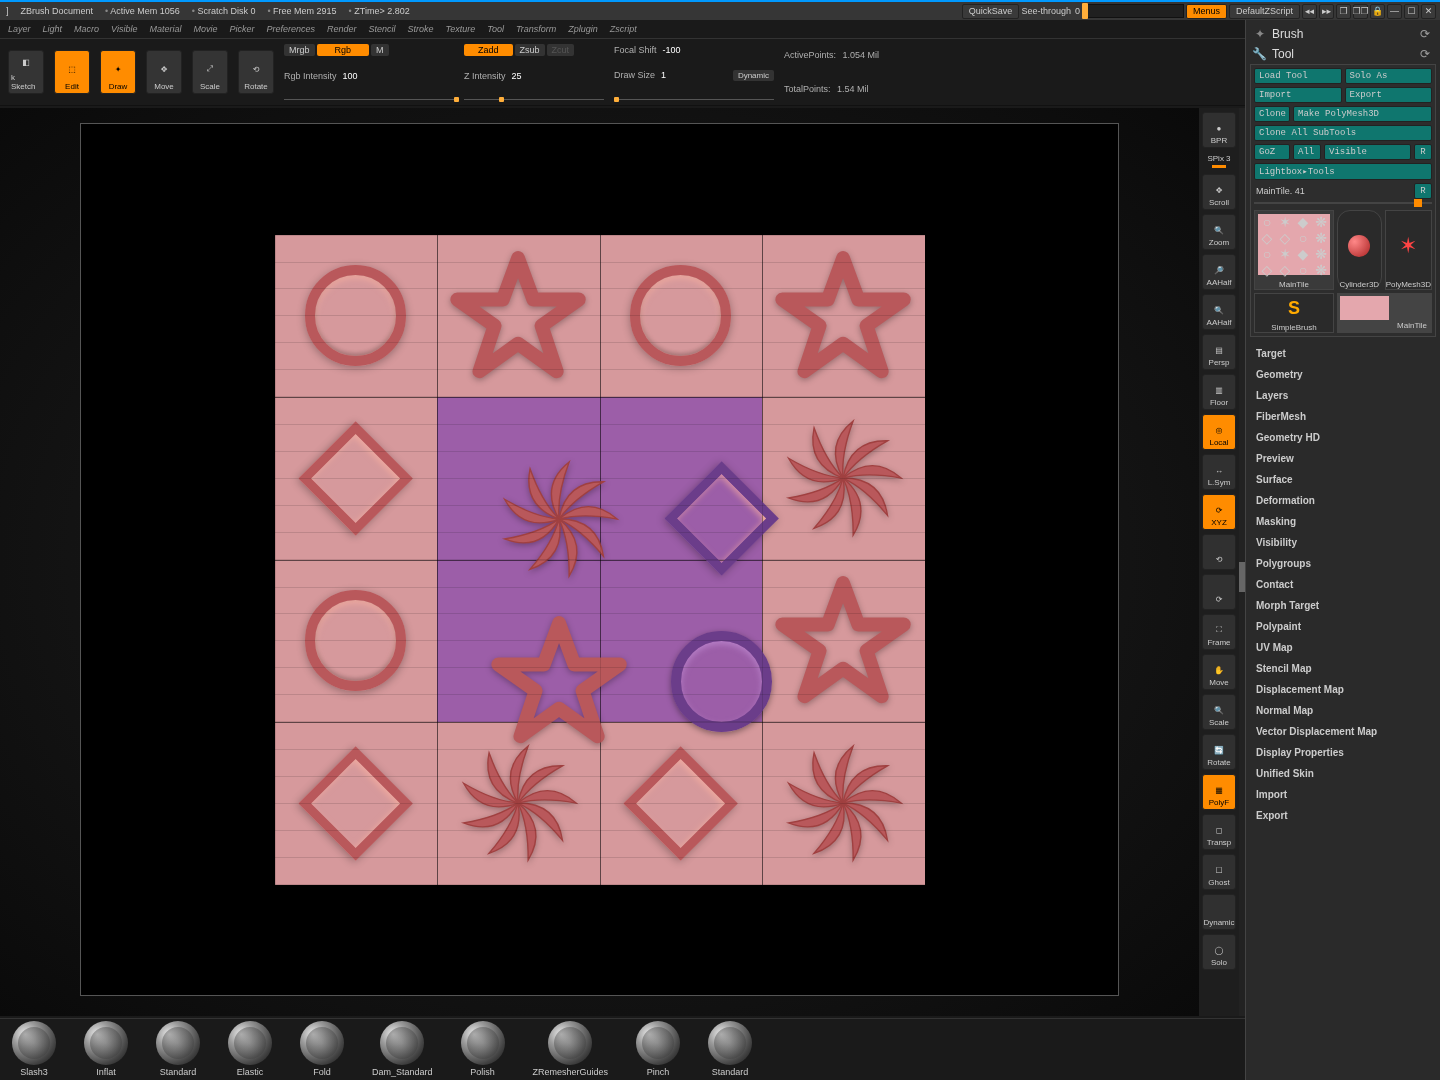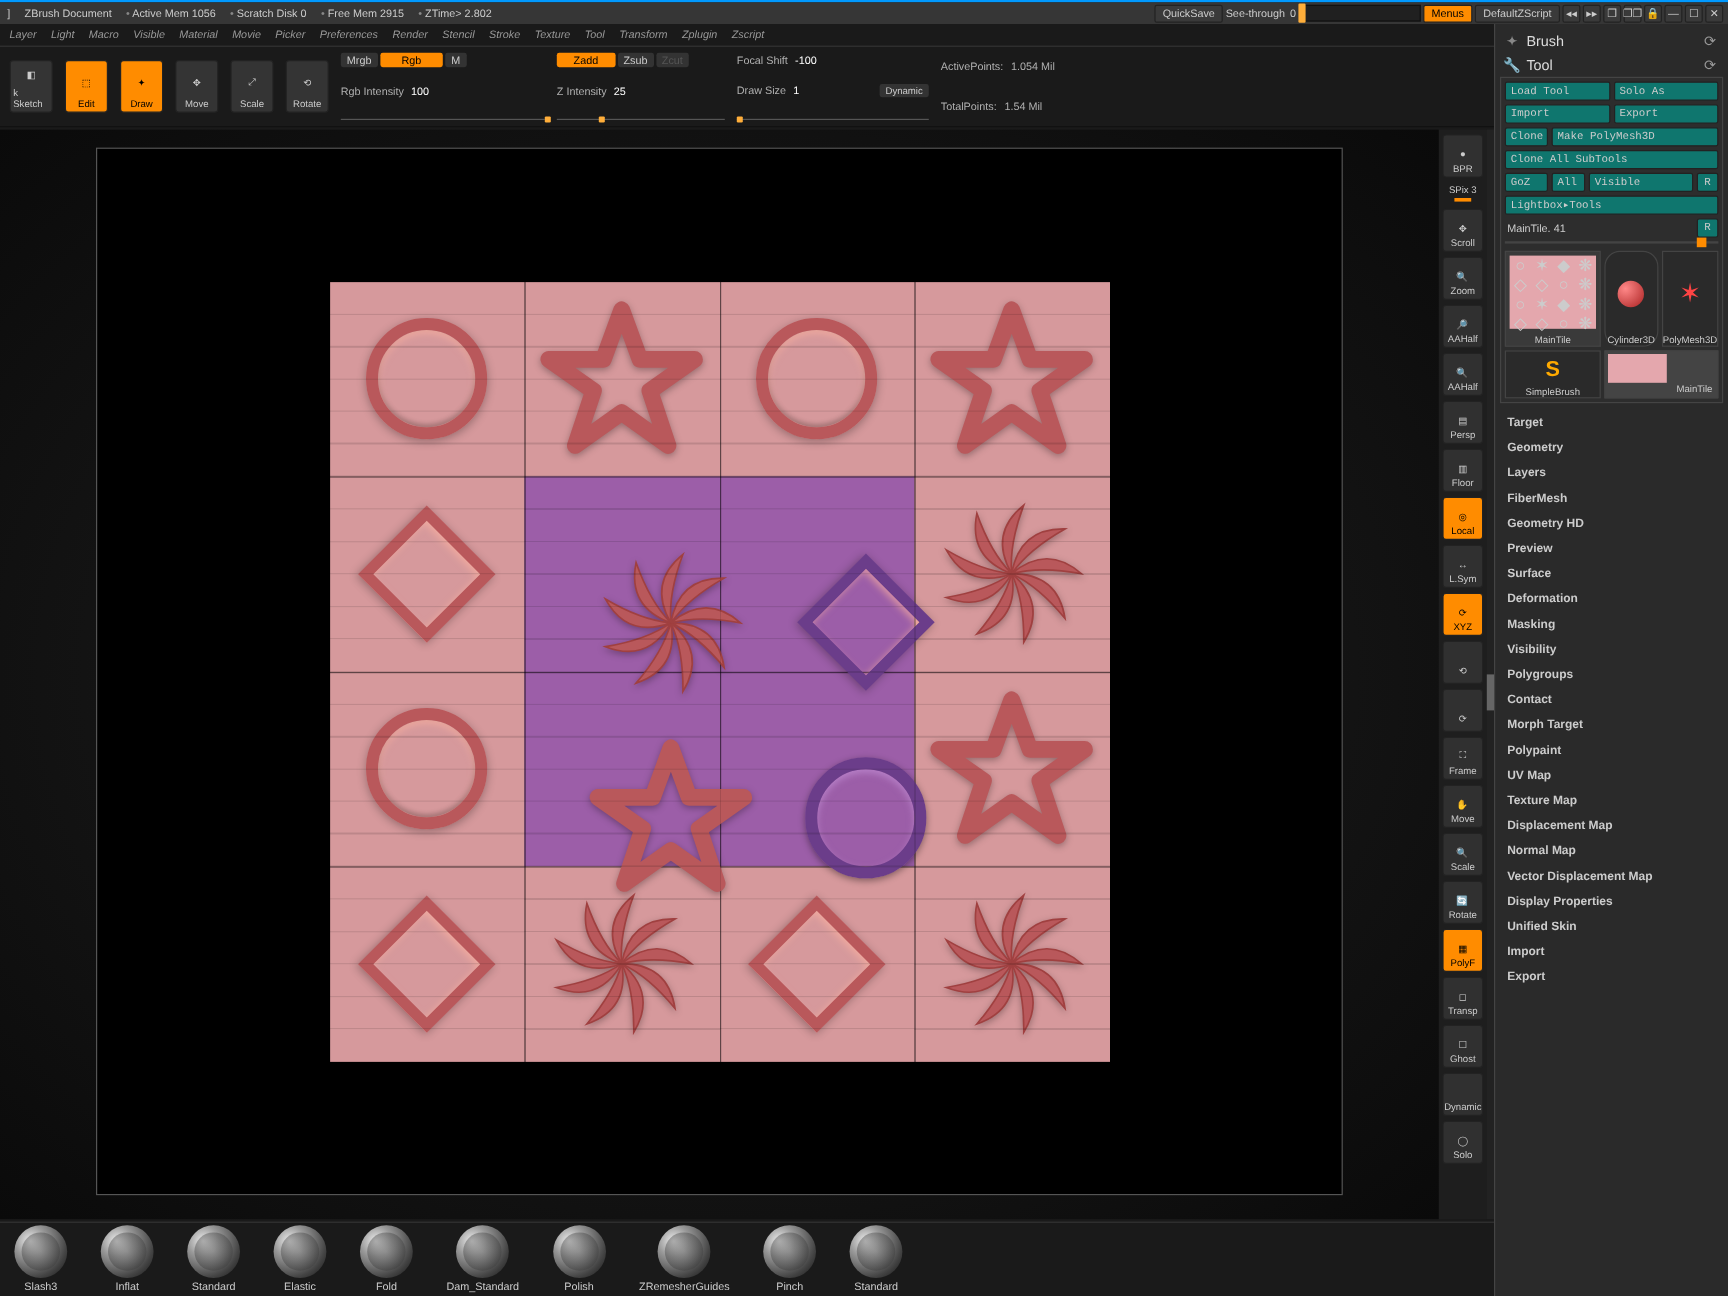--- a/index.html
+++ b/index.html
@@ -558,21 +558,21 @@
       <div class="sec-title">Preview</div>
       <div class="sec-title">Surface</div>
       <div class="sec-title">Deformation</div>
       <div class="sec-title">Masking</div>
       <div class="sec-title">Visibility</div>
       <div class="sec-title">Polygroups</div>
       <div class="sec-title">Contact</div>
       <div class="sec-title">Morph Target</div>
       <div class="sec-title">Polypaint</div>
       <div class="sec-title">UV Map</div>
-      <div class="sec-title">Texture Map</div>
+      <div class="sec-title">Stencil Map</div>
       <div class="sec-title">Displacement Map</div>
       <div class="sec-title">Normal Map</div>
       <div class="sec-title">Vector Displacement Map</div>
       <div class="sec-title">Display Properties</div>
       <div class="sec-title">Unified Skin</div>
       <div class="sec-title">Import</div>
       <div class="sec-title">Export</div>
     </div>
 </div>
 

